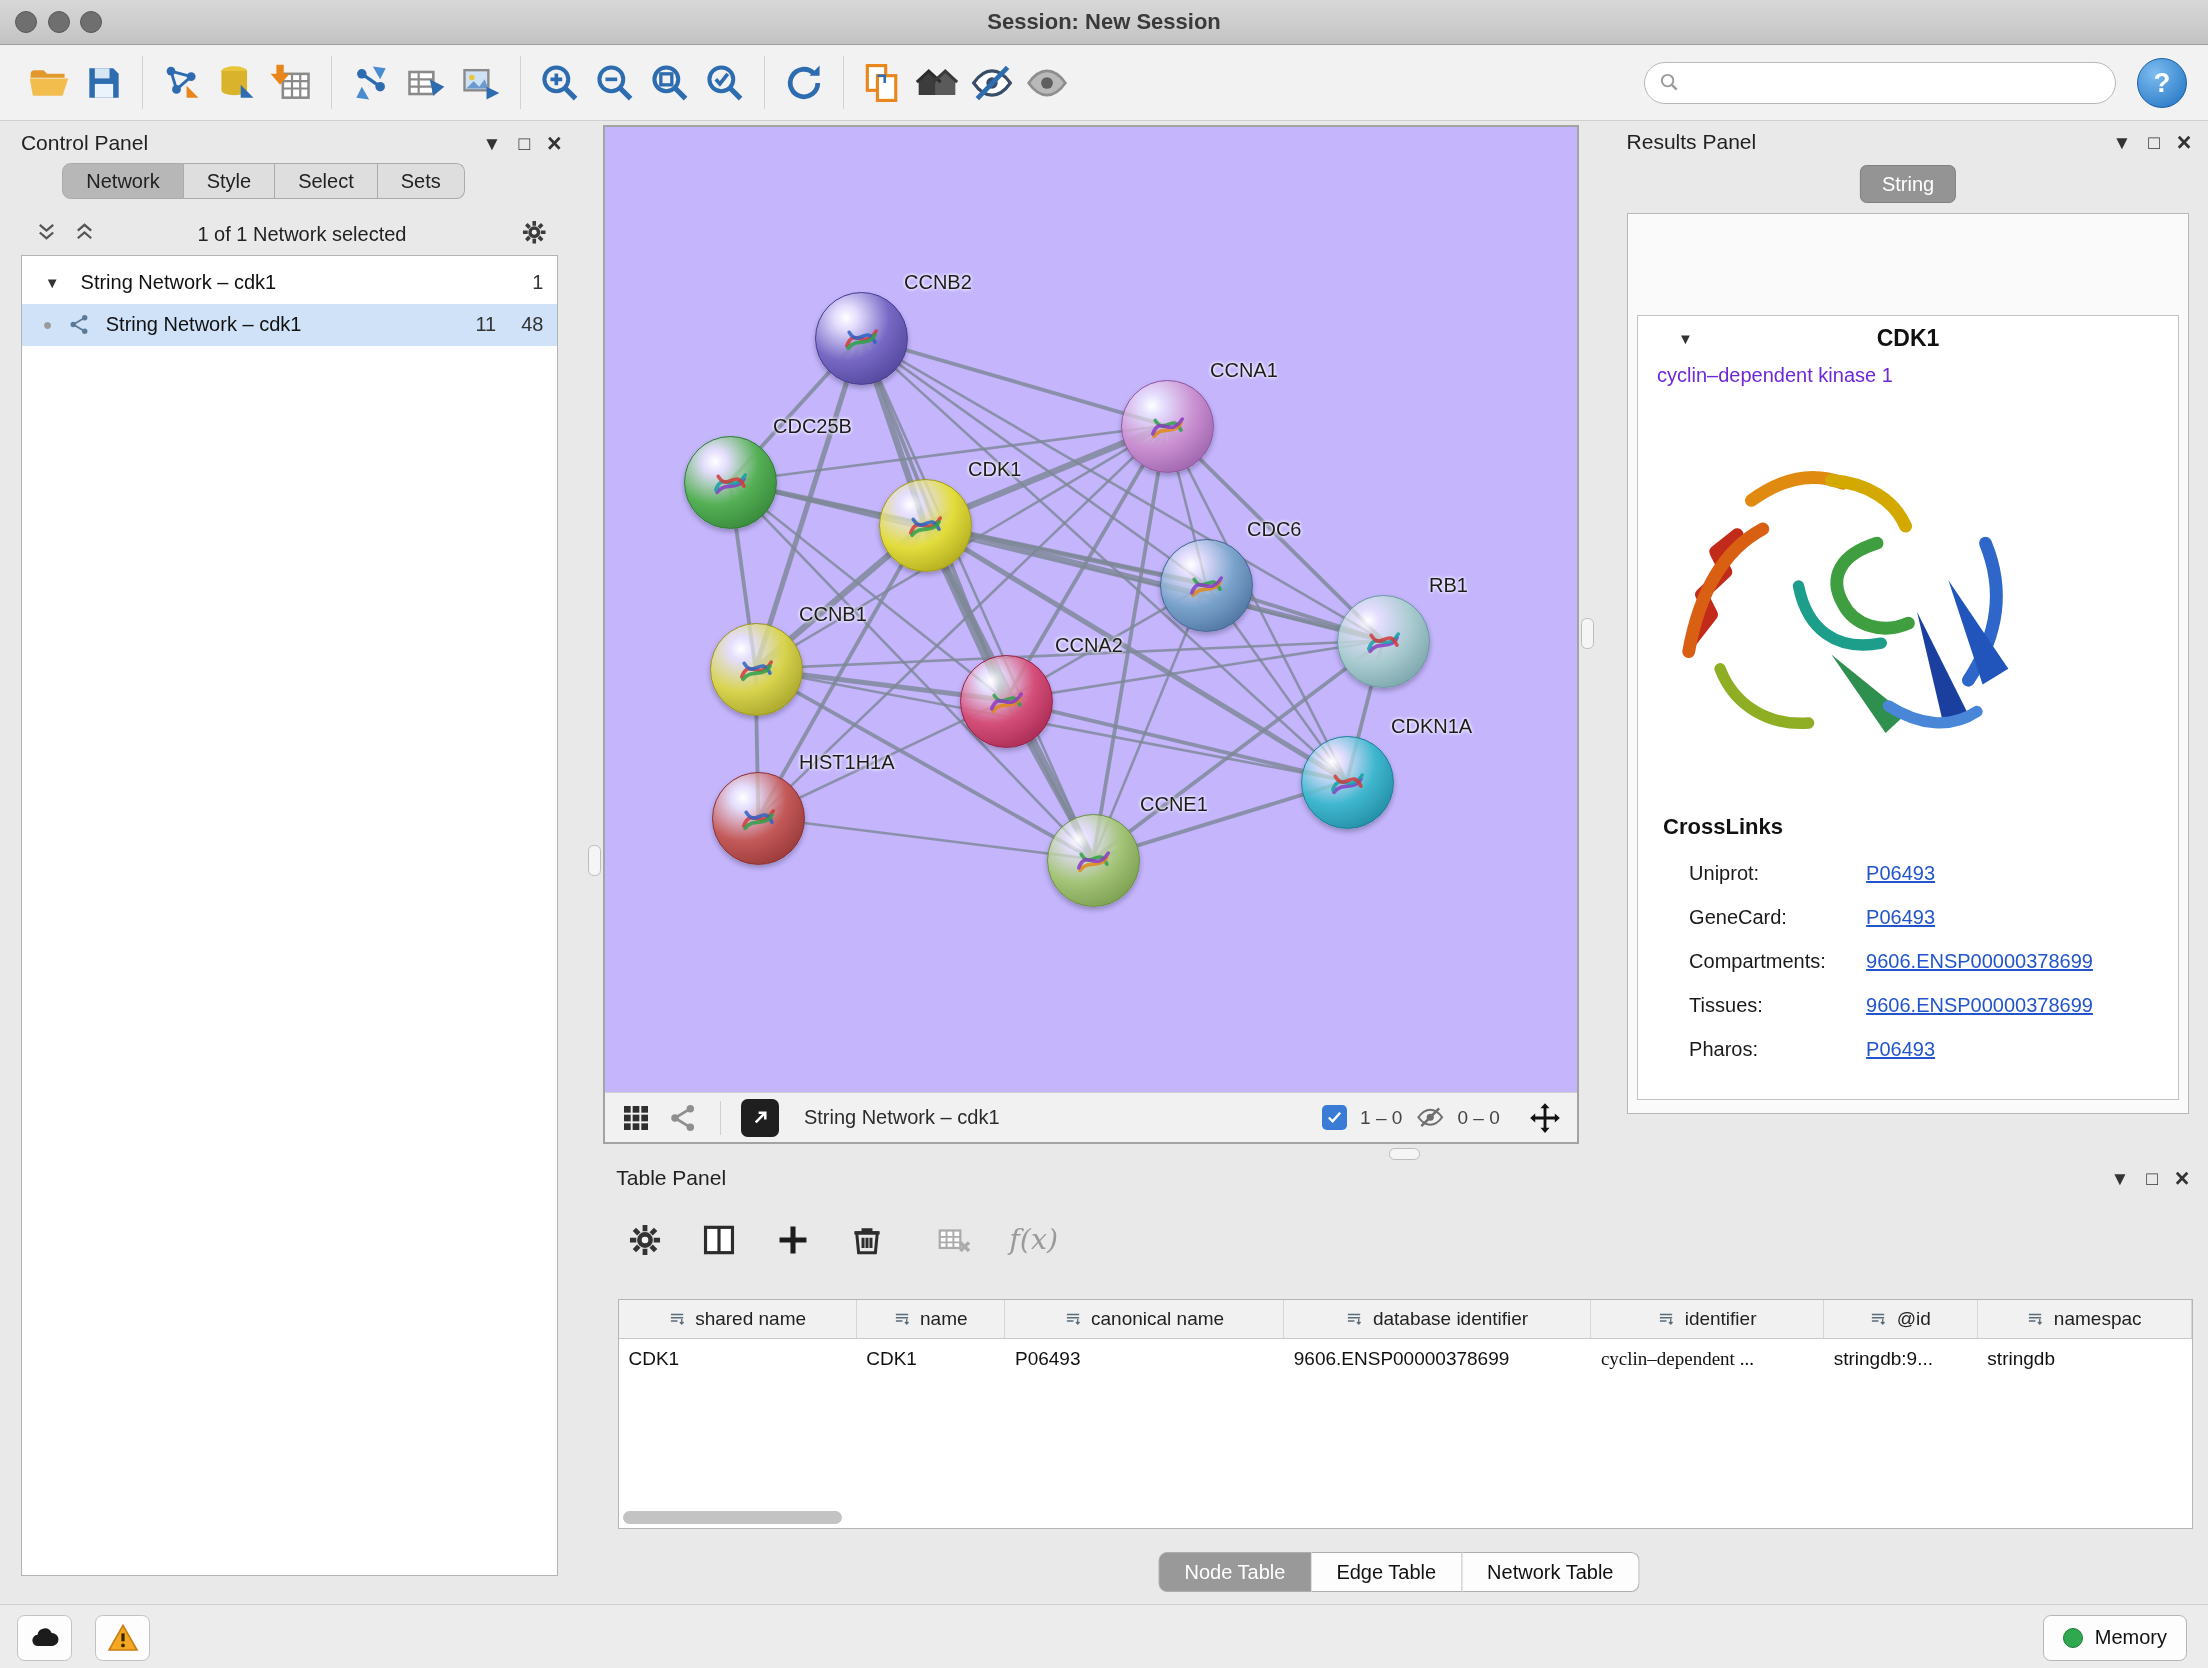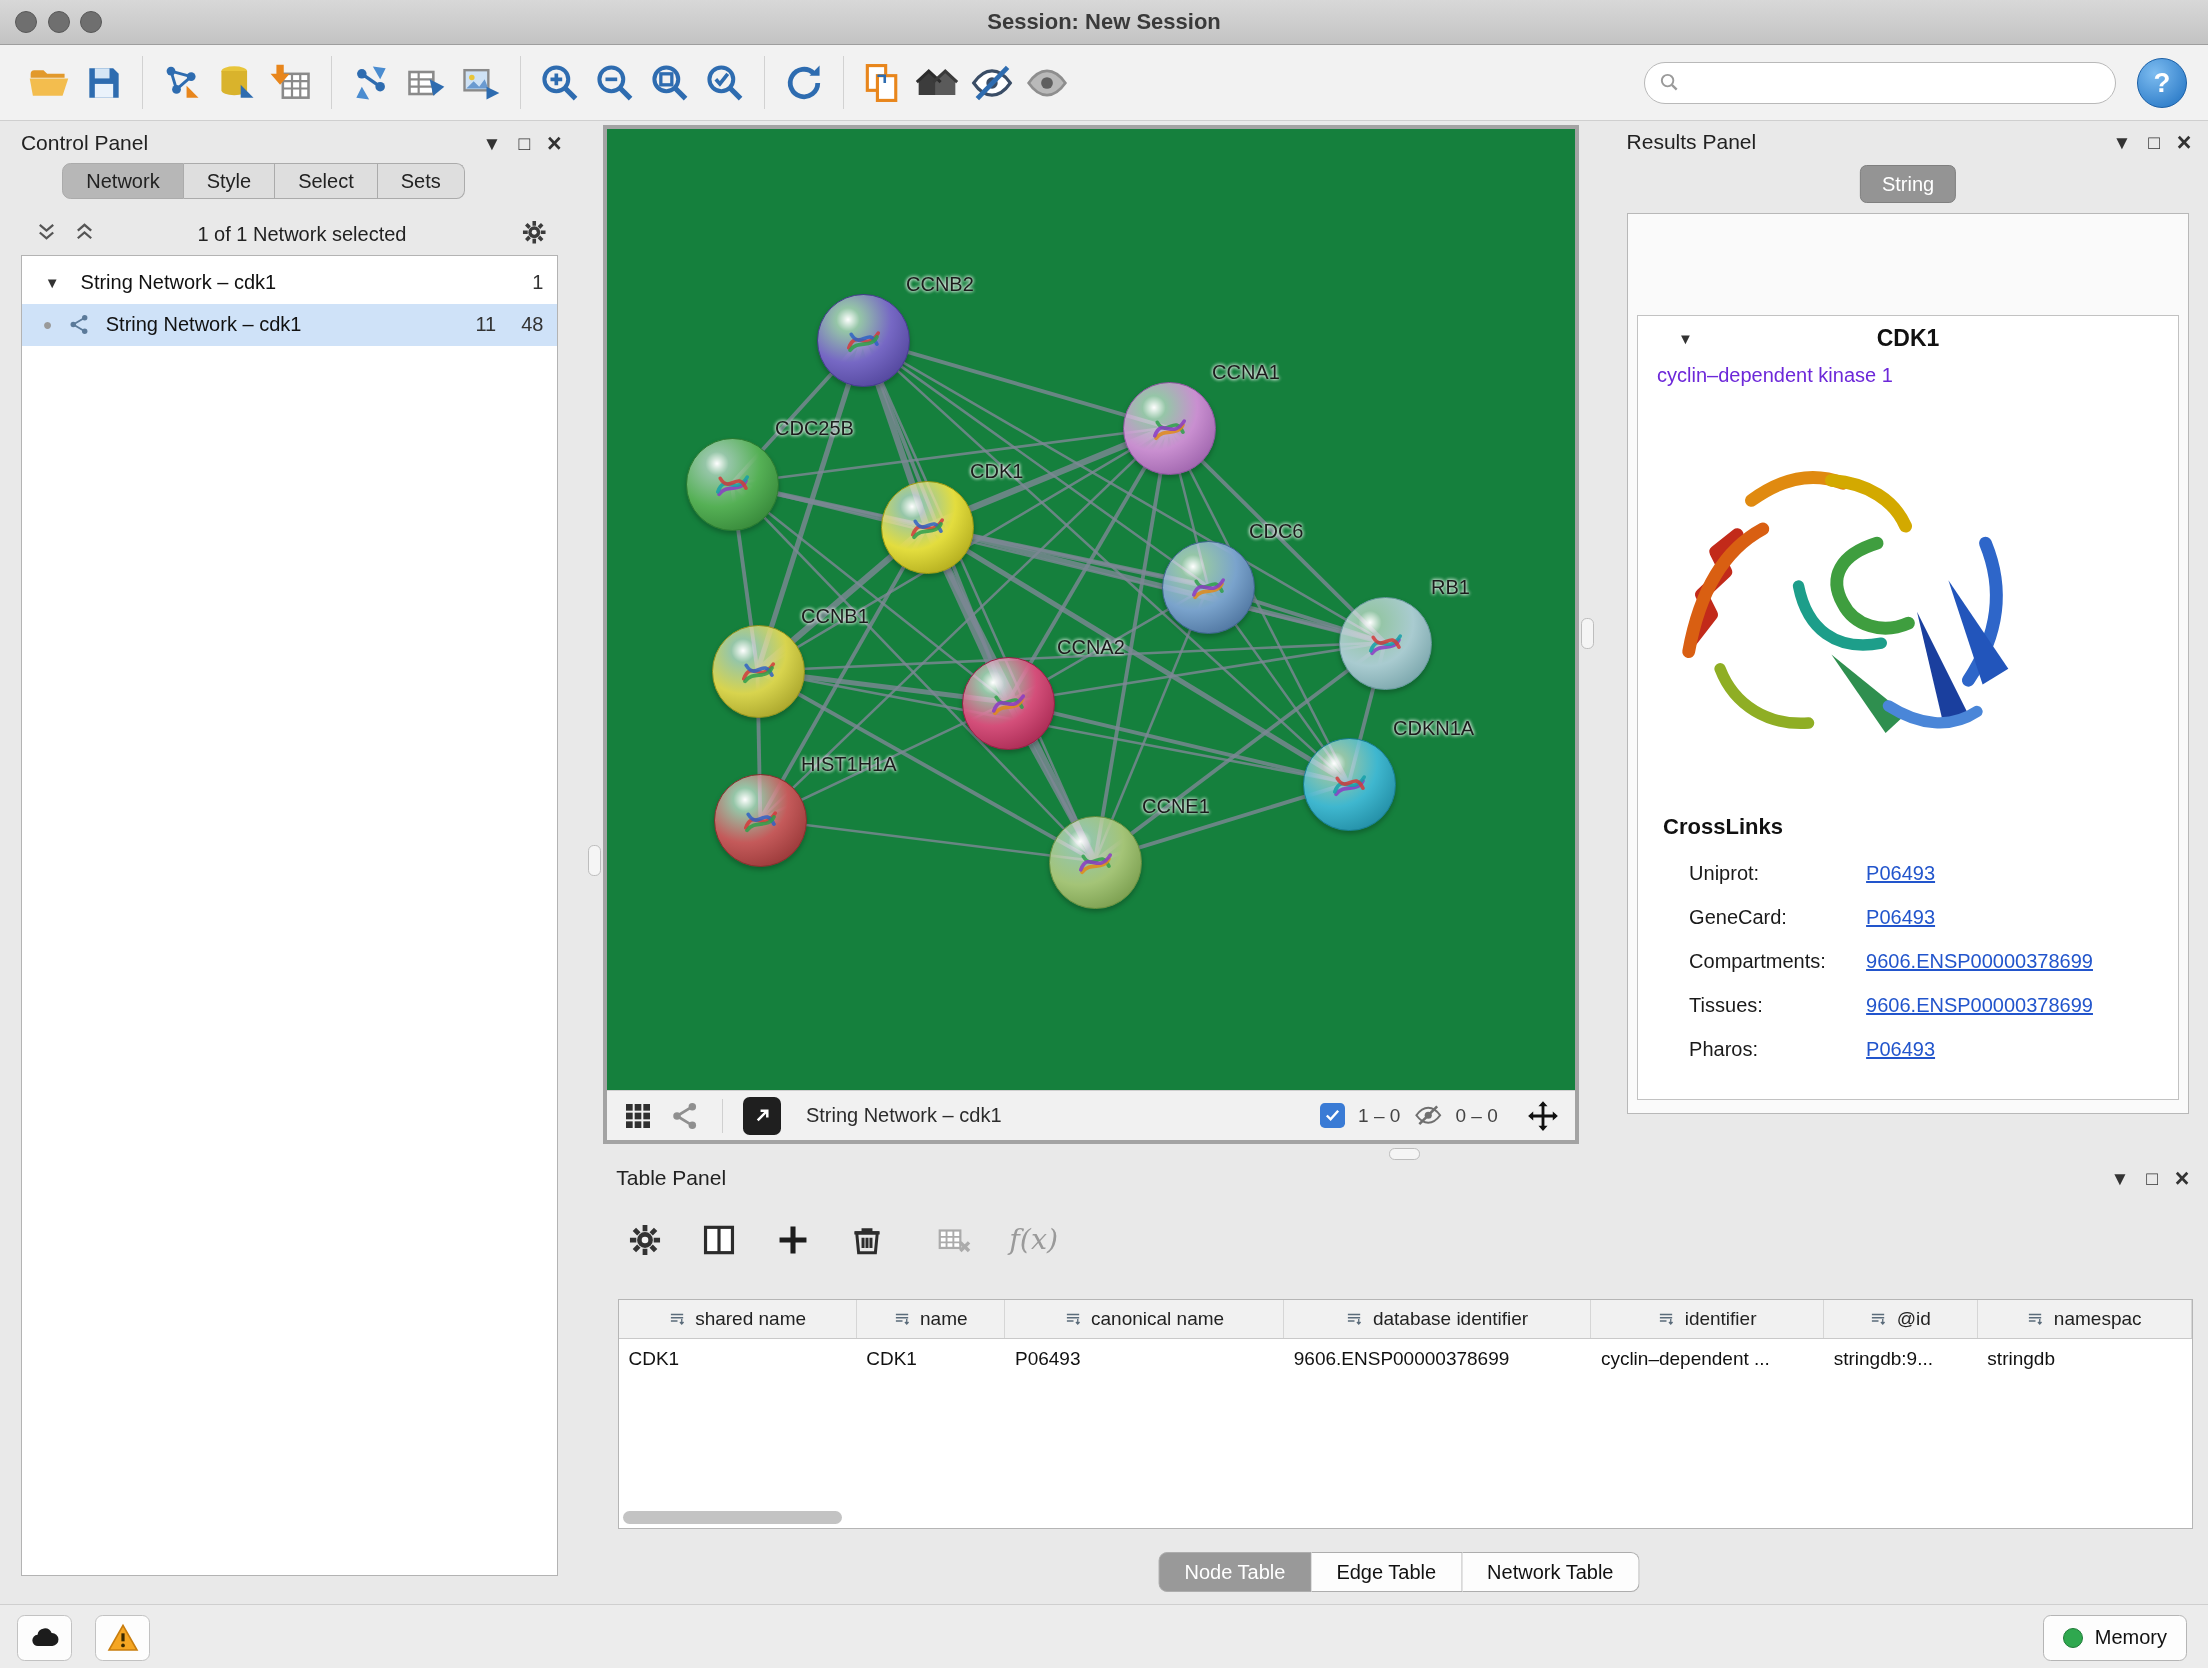--- a/index.html
+++ b/index.html
@@ -40,21 +40,21 @@
   .cp-tree{position:absolute;left:7.6px;right:7.6px;top:130px;bottom:0;background:#fff;border:1px solid #b3b3b3;}
   .tree-row{height:42px;display:flex;align-items:center;font-size:20px;color:#111;padding:0 13.3px;}
   .tree-row.root{margin-top:5.7px;}
   .tree-row .count{margin-left:auto;color:#333;}
   .tree-row.selected{background:#cfe2f8;}
   .tree-row .nums{margin-left:auto;display:flex;gap:25px;color:#333;}
   .bullet{color:#9a9a9a;font-size:16px;margin:0 15px 0 7.6px;}
   .tree-caret{margin-right:21px;margin-left:9.5px;}
   .share-ic{margin-right:13.3px;display:flex;}
   
-  .network-region{position:absolute;left:603px;top:125px;width:976px;height:1019px;background:#15803d;border:4px solid #a3a3a3;box-sizing:border-box;}
+  .network-region{position:absolute;left:603px;top:125px;width:976px;height:1019px;background:#c4b5fd;border:2px solid #a3a3a3;box-sizing:border-box;}
   .net-canvas{position:absolute;left:0;top:0;right:0;height:966px;overflow:hidden;}
   .net-canvas svg.edges{position:absolute;left:0;top:0;}
   .node{position:absolute;width:91px;height:91px;border-radius:50%;display:flex;align-items:center;justify-content:center;}
   .node-label{position:absolute;font-size:20px;color:#1c1c1c;text-shadow:0 0 3.8px #fff,0 0 3.8px #fff;white-space:nowrap;}
   .net-toolbar{position:absolute;left:0;right:0;bottom:0;height:50px;background:#f1f1f1;border-top:1px solid #cfcfcf;display:flex;align-items:center;padding:0 15px;gap:15px;box-sizing:border-box;}
   .nt-btn{display:flex;align-items:center;justify-content:center;}
   .nt-sep{width:1px;height:34px;background:#d0d0d0;margin:0 5.7px;}
   .nt-title{font-size:20px;color:#2c2c2c;margin-left:9.5px;}
   .nt-right{margin-left:auto;display:flex;align-items:center;gap:13.3px;justify-content:center;}
   .nt-count{font-size:19px;color:#444;}
@@ -693,21 +693,21 @@
               </svg></span>
             <span class="th-label">namespac</span>
           </div>
         </div>
       <div class="t-body">
           <div class="tr">
             <div class="td" style="width: 243px;">CDK1</div>
             <div class="td" style="width: 152px;">CDK1</div>
             <div class="td" style="width: 285px;">P06493</div>
             <div class="td" style="width: 314px;">9606.ENSP00000378699</div>
-            <div class="td" style="width: 238px;">cyclin–dependent ...</div>
+            <div class="td" style="width: 238px; font-family: Liberation Serif, serif;">cyclin–dependent ...</div>
             <div class="td" style="width: 157px;">stringdb:9...</div>
             <div class="td" style="width: 219px;">stringdb</div>
           </div>
         </div>
       <div class="h-scroll"></div>
     </div>
     <div class="tp-tabs">
         <div class="tp-tab selected">Node Table</div>
         <div class="tp-tab">Edge Table</div>
         <div class="tp-tab">Network Table</div>

